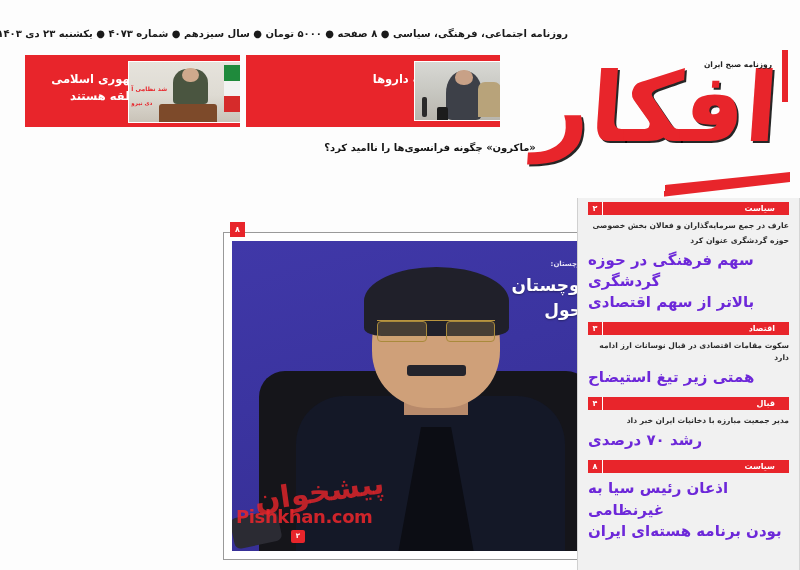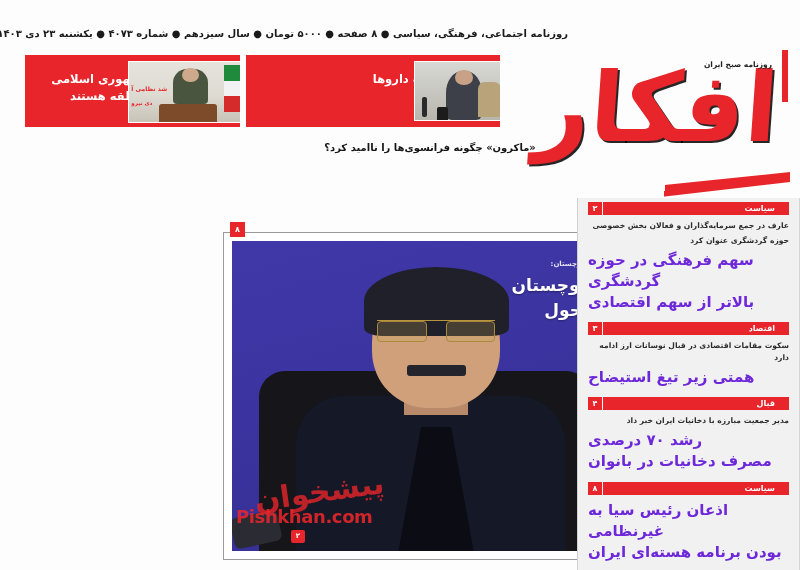--- a/index.html
+++ b/index.html
@@ -560,21 +560,20 @@
       <div class="sb-head">همتی زیر تیغ استیضاح</div>
     </div>
 
     <div class="sb-item">
       <div class="sb-bar">
         <span class="sb-cat">قبال</span>
         <span class="sb-page">۴</span>
       </div>
       <div class="sb-lead">مدیر جمعیت مبارزه با دخانیات ایران خبر داد</div>
       <div class="sb-head">رشد ۷۰ درصدی</div>
-      <div class="sb-head">مصرف دخانیات در بانوان</div>
     </div>
 
     <div class="sb-item">
       <div class="sb-bar">
         <span class="sb-cat">سیاست</span>
         <span class="sb-page">۸</span>
       </div>
       <div class="sb-head">اذعان رئیس سیا به غیرنظامی</div>
       <div class="sb-head">بودن برنامه هسته‌ای ایران</div>
     </div>

